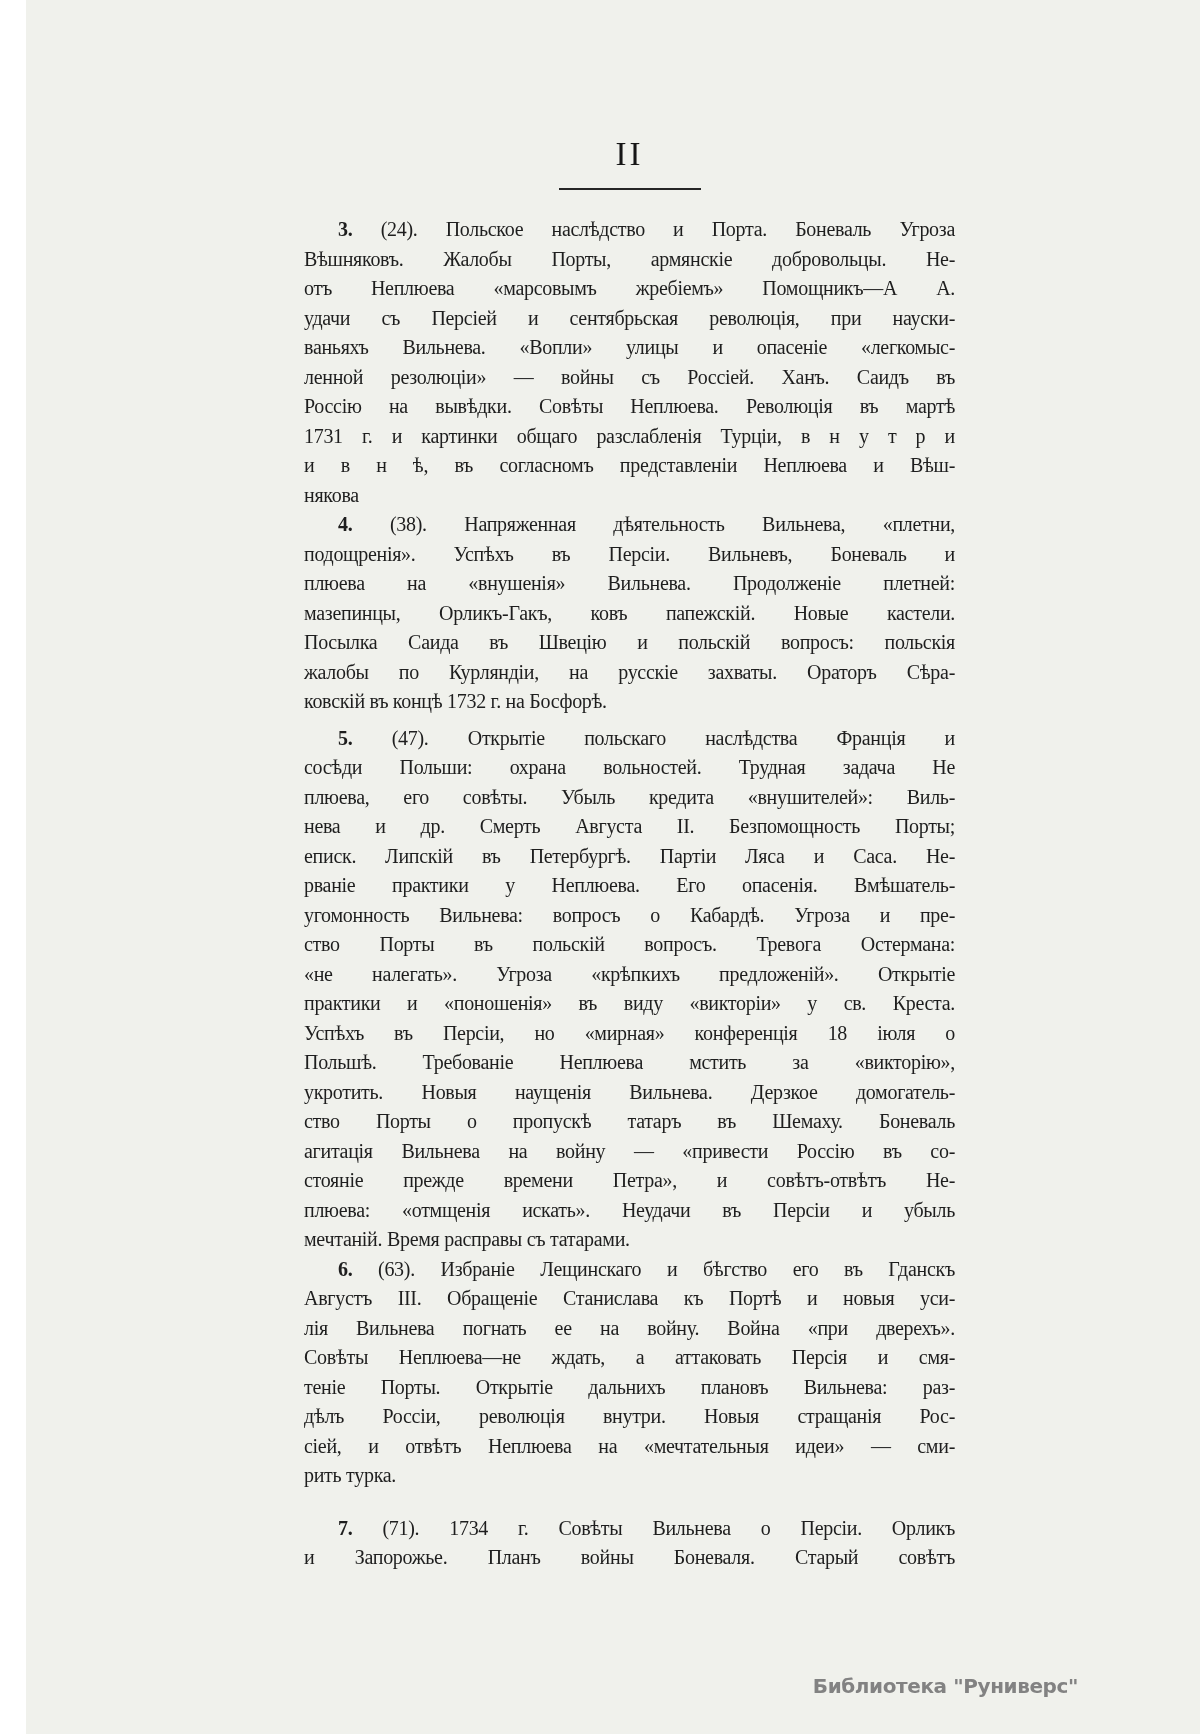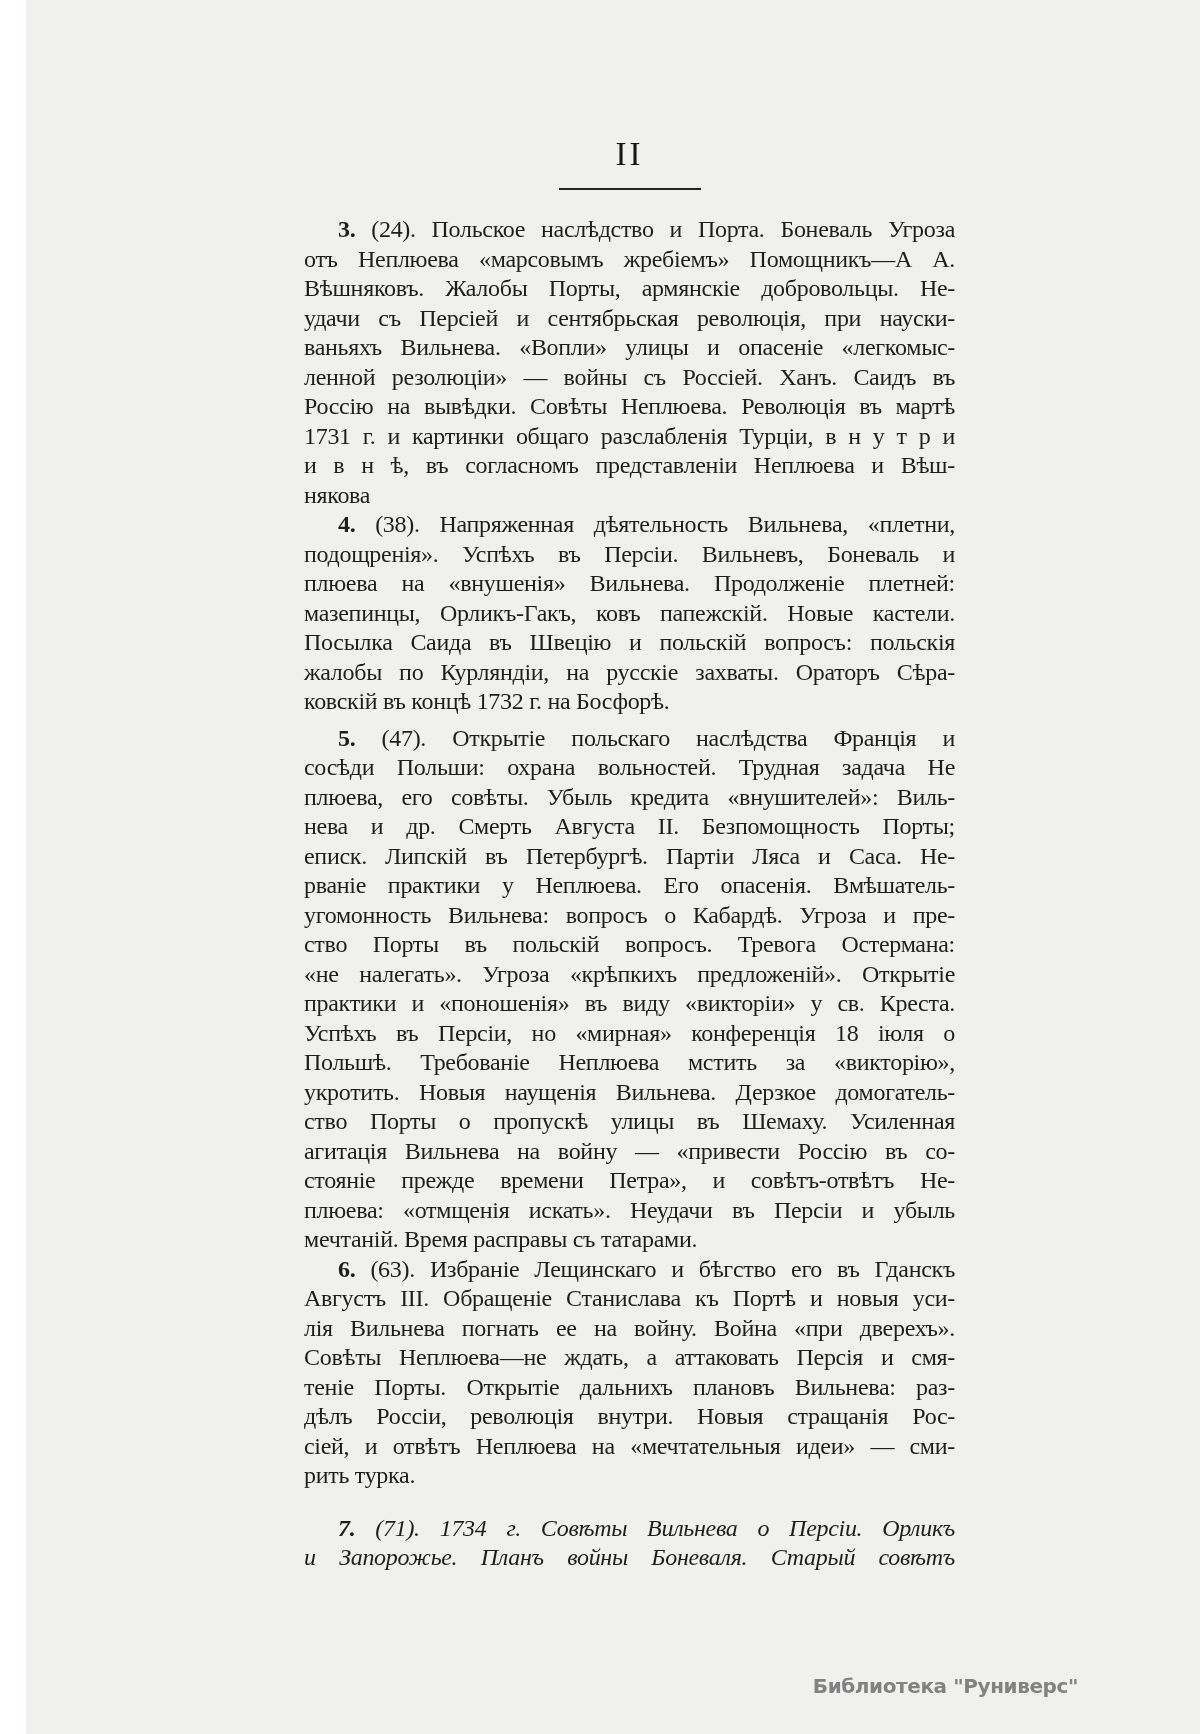--- a/index.html
+++ b/index.html
@@ -28,21 +28,21 @@
   }
   .heading-rule {
     width: 142px;
     height: 2px;
     background: #262626;
     margin: 16px auto 0 auto;
   }
   #paragraphs { margin-top: 25px; }
   .para { margin: 0; }
   .line {
-    font-size: 24px;
+    font-size: 20px;
     line-height: 29.5px;
     letter-spacing: -0.3px;
     text-align: justify;
     text-align-last: justify;
     white-space: normal;
   }
   .line.first { padding-left: 34px; }
   .line.last { text-align-last: left; }
   .line b { font-weight: bold; }
   #watermark {
@@ -59,22 +59,22 @@
 </head>
 <body>
 
 <div id="page">
   <div id="text-column">
     <div class="heading">II</div>
     <div class="heading-rule"></div>
     <div id="paragraphs">
         <div class="para">
           <div class="line first"><b>3.</b> (24). Польское наслѣдство и Порта. Боневаль Угроза</div>
+          <div class="line">Вѣшняковъ. Жалобы Порты, армянскіе добровольцы. Не-</div>
           <div class="line">отъ Неплюева «марсовымъ жребіемъ» Помощникъ—А А.</div>
-          <div class="line">Вѣшняковъ. Жалобы Порты, армянскіе добровольцы. Не-</div>
           <div class="line">удачи съ Персіей и сентябрьская революція, при науски-</div>
           <div class="line">ваньяхъ Вильнева. «Вопли» улицы и опасеніе «легкомыс-</div>
           <div class="line">ленной резолюціи» — войны съ Россіей. Ханъ. Саидъ въ</div>
           <div class="line">Россію на вывѣдки. Совѣты Неплюева. Революція въ мартѣ</div>
           <div class="line">1731 г. и картинки общаго разслабленія Турціи, в н у т р и</div>
           <div class="line">и в н ѣ, въ согласномъ представленіи Неплюева и Вѣш-</div>
           <div class="line last">някова</div>
         </div>
         <div class="para">
           <div class="line first"><b>4.</b> (38). Напряженная дѣятельность Вильнева, «плетни,</div>
@@ -92,36 +92,36 @@
           <div class="line">нева и др. Смерть Августа II. Безпомощность Порты;</div>
           <div class="line">еписк. Липскій въ Петербургѣ. Партіи Ляса и Саса. Не-</div>
           <div class="line">рваніе практики у Неплюева. Его опасенія. Вмѣшатель-</div>
           <div class="line">угомонность Вильнева: вопросъ о Кабардѣ. Угроза и пре-</div>
           <div class="line">ство Порты въ польскій вопросъ. Тревога Остермана:</div>
           <div class="line">«не налегать». Угроза «крѣпкихъ предложеній». Открытіе</div>
           <div class="line">практики и «поношенія» въ виду «викторіи» у св. Креста.</div>
           <div class="line">Успѣхъ въ Персіи, но «мирная» конференція 18 іюля о</div>
           <div class="line">Польшѣ. Требованіе Неплюева мстить за «викторію»,</div>
           <div class="line">укротить. Новыя наущенія Вильнева. Дерзкое домогатель-</div>
-          <div class="line">ство Порты о пропускѣ улицы въ Шемаху. Усиленная</div>
+          <div class="line">ство Порты о пропускѣ татаръ въ Шемаху. Боневаль</div>
           <div class="line">агитація Вильнева на войну — «привести Россію въ со-</div>
           <div class="line">стояніе прежде времени Петра», и совѣтъ-отвѣтъ Не-</div>
           <div class="line">плюева: «отмщенія искать». Неудачи въ Персіи и убыль</div>
           <div class="line last">мечтаній. Время расправы съ татарами.</div>
         </div>
         <div class="para">
           <div class="line first"><b>6.</b> (63). Избраніе Лещинскаго и бѣгство его въ Гданскъ</div>
           <div class="line">Августъ III. Обращеніе Станислава къ Портѣ и новыя уси-</div>
           <div class="line">лія Вильнева погнать ее на войну. Война «при дверехъ».</div>
           <div class="line">Совѣты Неплюева—не ждать, а аттаковать Персія и смя-</div>
           <div class="line">теніе Порты. Открытіе дальнихъ плановъ Вильнева: раз-</div>
           <div class="line">дѣлъ Россіи, революція внутри. Новыя стращанія Рос-</div>
           <div class="line">сіей, и отвѣтъ Неплюева на «мечтательныя идеи» — сми-</div>
           <div class="line last">рить турка.</div>
         </div>
-        <div class="para" style="margin-top: 23px; font-style: italic;">
+        <div class="para" style="margin-top: 23px;">
           <div class="line first"><b>7.</b> (71). 1734 г. Совѣты Вильнева о Персіи. Орликъ</div>
           <div class="line">и Запорожье. Планъ войны Боневаля. Старый совѣтъ</div>
         </div>
       </div>
   </div>
   <div id="watermark">Библиотека "Руниверс"</div>
 </div>
 
 </body></html>

